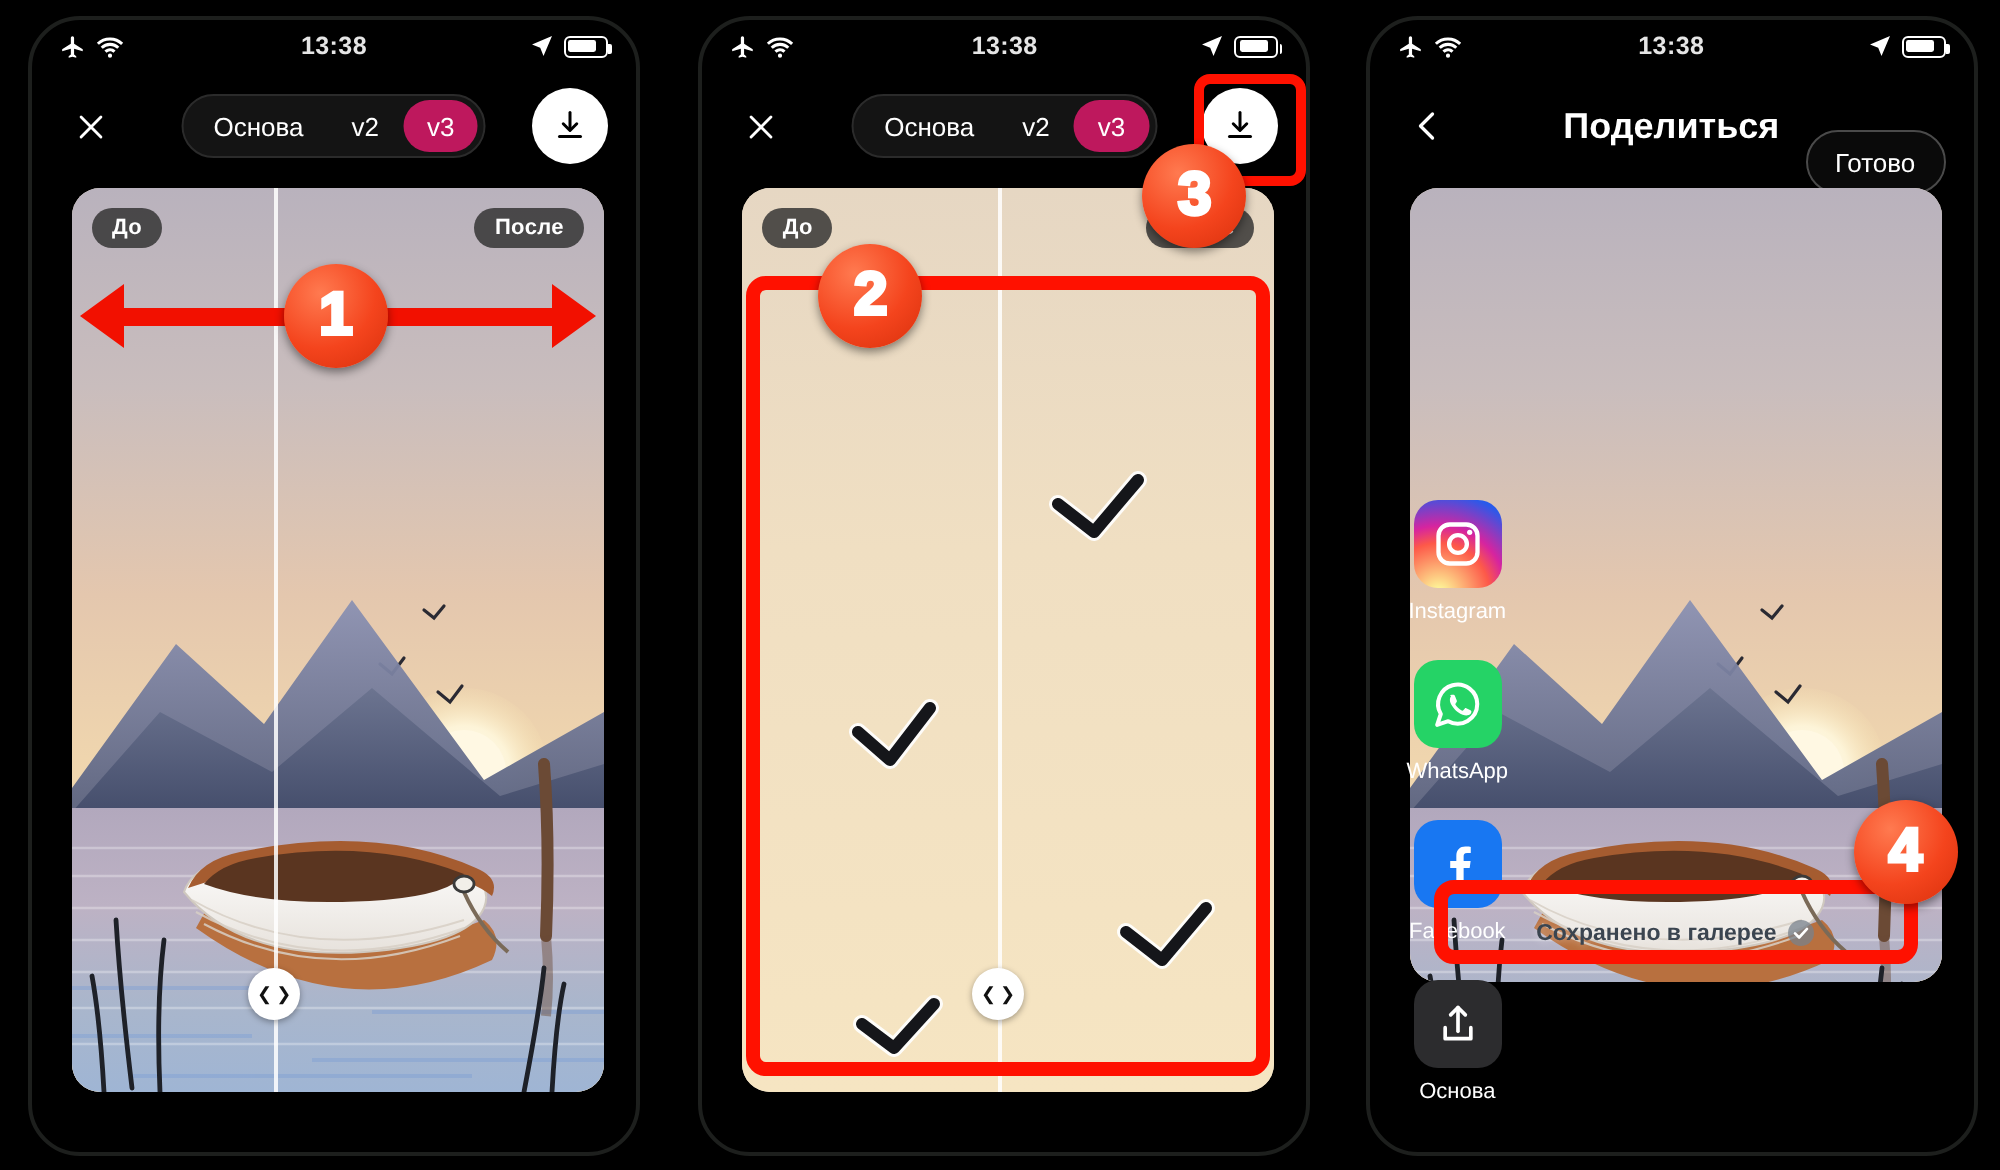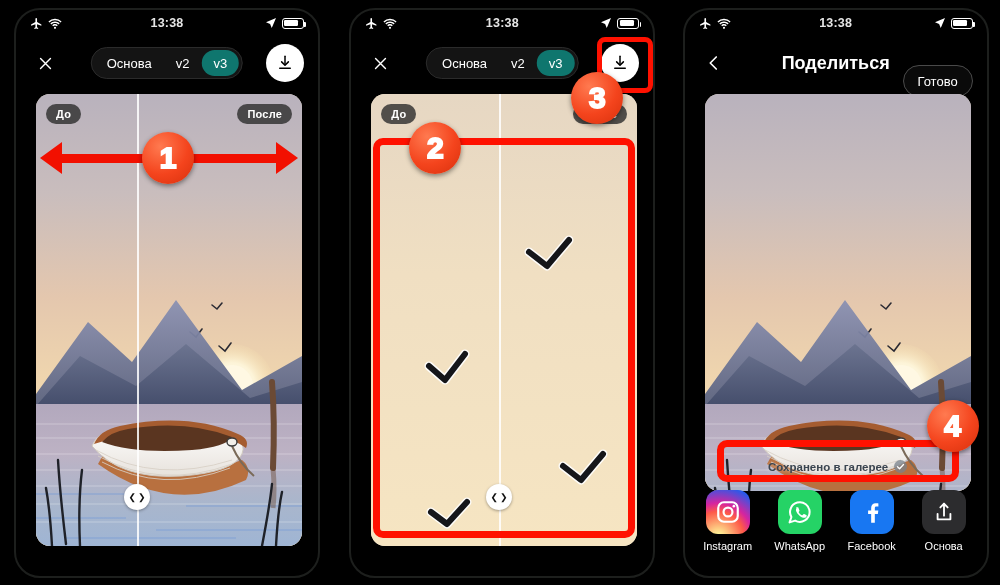--- a/index.html
+++ b/index.html
@@ -84,21 +84,21 @@
     height: 32px;
     padding: 3px;
   }
   .seg {
     font-size: 13px; color: #fff; font-weight: 400;
     padding: 0 12px; height: 26px;
     display: flex; align-items: center; justify-content: center;
     border-radius: 14px;
     white-space: nowrap;
   }
-  .seg.active { background: #0f766e; }
+  .seg.active { background: #be185d; }
   .dl-btn {
     position: absolute; right: 14px;
     width: 38px; height: 38px; border-radius: 50%;
     background: #fff;
     display: flex; align-items: center; justify-content: center;
   }
   .nav-title {
     position: absolute; left: 0; right: 0;
     text-align: center;
     color: #fff; font-size: 18px; font-weight: bold;
@@ -167,20 +167,21 @@
     background: rgba(120,130,140,0.75);
     display: flex; align-items: center; justify-content: center;
   }
 
   
   .share-row {
     position: absolute;
     left: 0; right: 0; bottom: 24px;
     display: flex; justify-content: center; gap: 18px;
     padding: 0 16px;
+    flex-direction: column;
   }
   .share-item {
     width: 56px;
     display: flex; flex-direction: column; align-items: center; gap: 6px;
   }
   .share-ico {
     width: 44px; height: 44px; border-radius: 12px;
     display: flex; align-items: center; justify-content: center;
     position: relative; overflow: hidden;
   }

